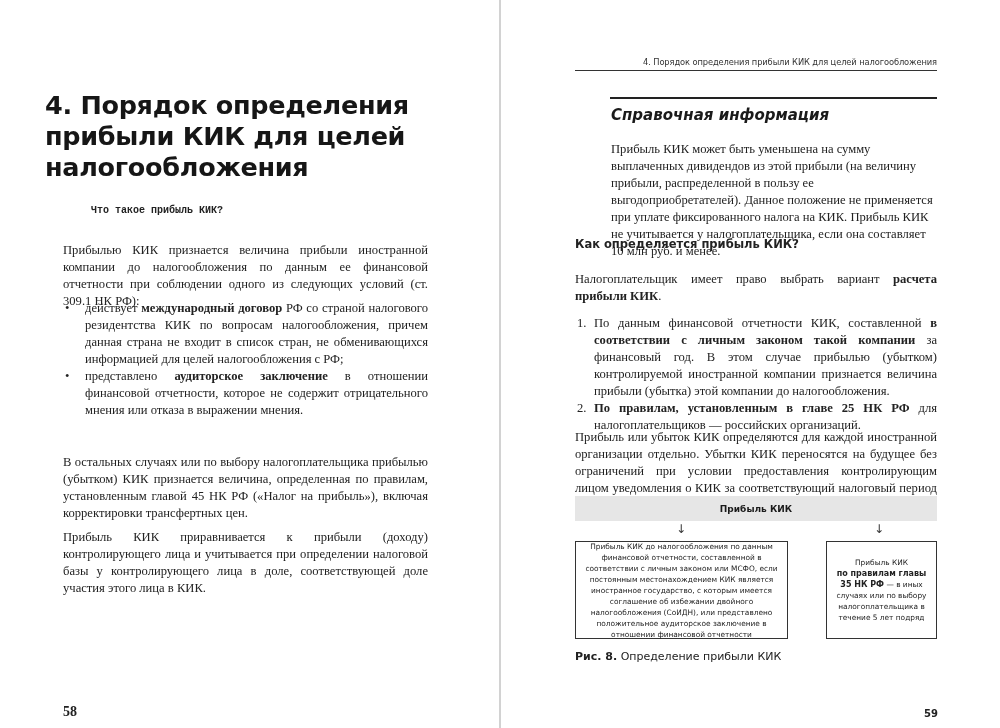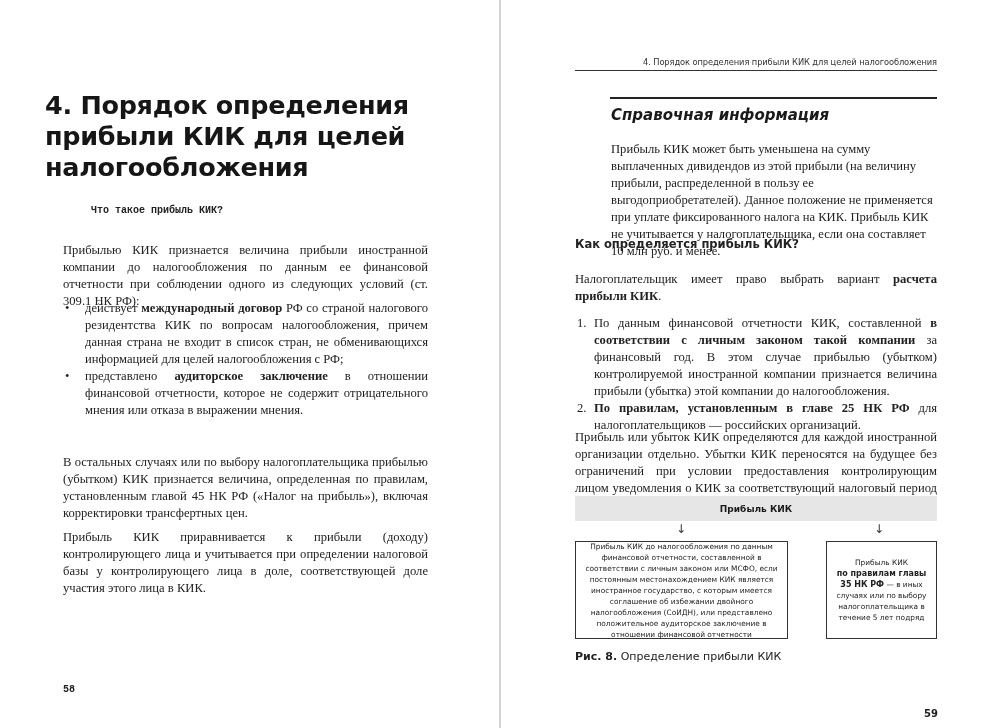--- a/index.html
+++ b/index.html
@@ -27,22 +27,22 @@
   }
   .left-col { position: absolute; left: 63px; width: 365px; }
   .p1 { top: 234px; }
   .bullets { top: 292px; list-style: none; }
   .bullets li { position: relative; padding-left: 22px; }
   .bullets li .bullet { position: absolute; left: 2px; top: 0; }
   .p2 { top: 404px; }
   .p3 { top: 446px; }
   .p4 { top: 521px; }
   .page-num-left {
-    position: absolute; left: 63px; top: 684px;
-    font-family: Liberation Mono, monospace; font-weight: bold; font-size: 10px; color: #222;
+    position: absolute; left: 63px; top: 704px;
+    font-family: Liberation Serif, serif; font-weight: bold; font-size: 14px; color: #222;
   }
 
   
   .running-head {
     position: absolute; left: 575px; top: 57px; width: 362px; text-align: right;
     font-family: "DejaVu Sans", sans-serif; font-size: 8.3px; color: #333; letter-spacing: -0.1px;
   }
   .head-rule { position: absolute; left: 575px; top: 70px; width: 362px; height: 1px; background: #333; }
 
   .ref-rule { position: absolute; left: 610px; top: 97px; width: 327px; height: 2px; background: #222; }

